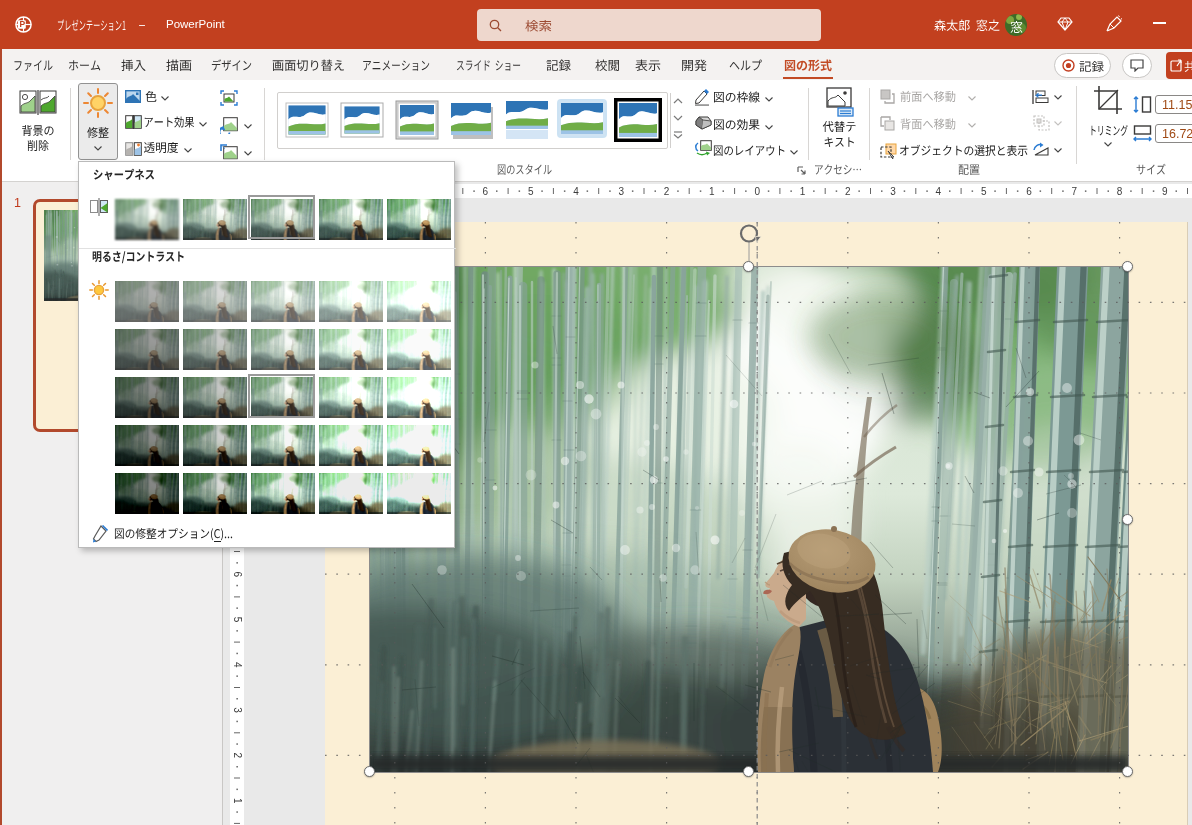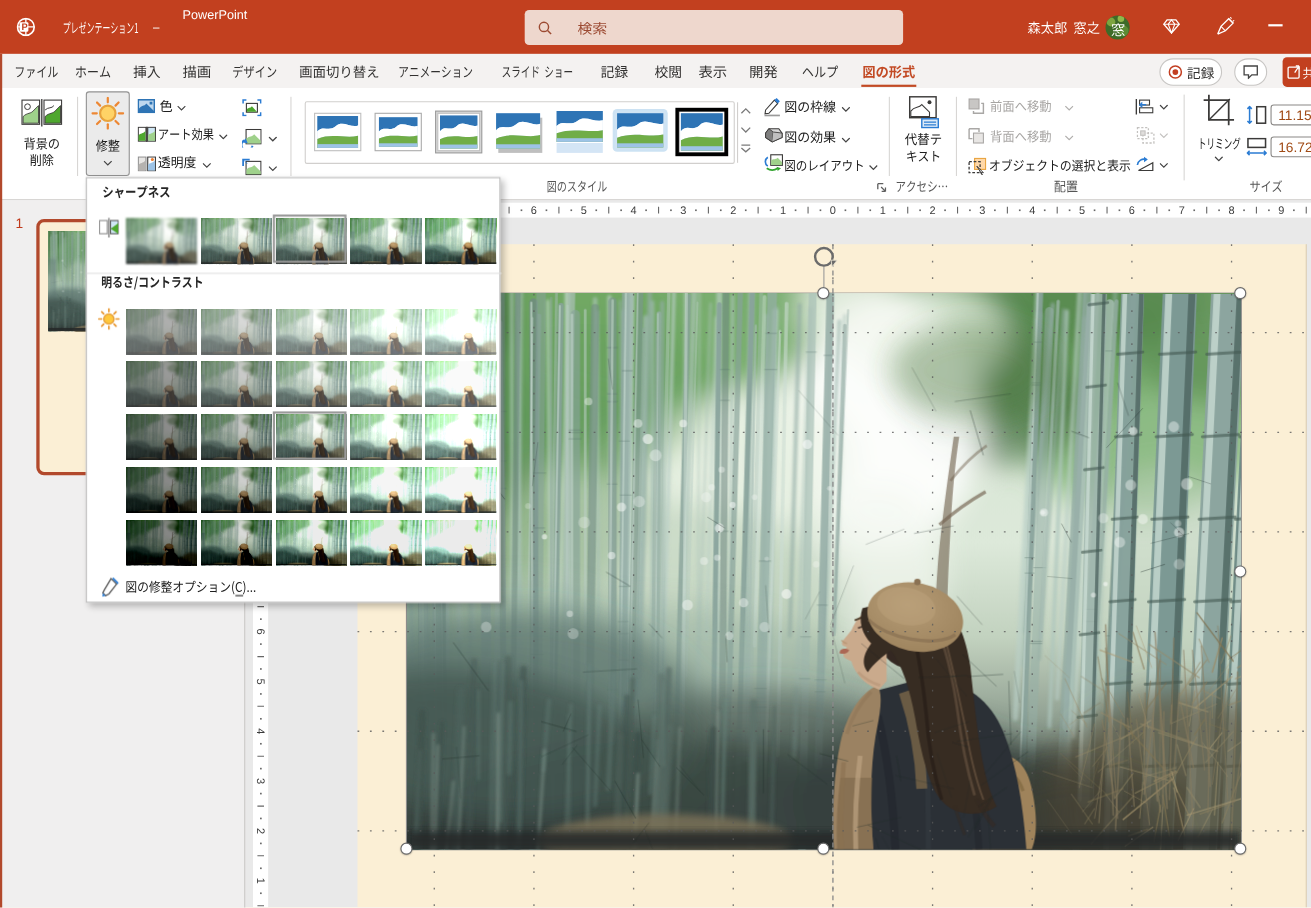--- a/index.html
+++ b/index.html
@@ -682,21 +682,21 @@
 </g>
     </svg>
     <div id="titlebar"></div>
 <svg width="17" height="17" viewBox="0 0 17 17" style="position:absolute;left:15px;top:16px">
 <circle cx="8.5" cy="8.5" r="7.6" fill="none" stroke="#fff" stroke-width="1.5"></circle>
 <line x1="8.5" y1="1" x2="8.5" y2="16" stroke="#fff" stroke-width="1.2"></line>
 <line x1="1" y1="8.5" x2="16" y2="8.5" stroke="#fff" stroke-width="1.2"></line>
 <rect x="2.8" y="4.2" width="8" height="8.6" rx="1" fill="#fff"></rect>
 <text x="4.6" y="11.3" font-size="8.5" font-weight="bold" fill="#c2401f" font-family="Liberation Sans">P</text>
 </svg>
-<div style="position:absolute;left:166px;top:8px;font-size:11.5px;color:#fff;font-family:'Liberation Sans',sans-serif">PowerPoint</div>
+<div style="position:absolute;left:166px;top:18px;font-size:11.5px;color:#fff;font-family:'Liberation Sans',sans-serif">PowerPoint</div>
 <div id="searchbox">
       <svg width="13" height="13" viewBox="0 0 13 13" style="margin:0 9px 0 12px">
         <circle cx="5.5" cy="5.5" r="4.2" fill="none" stroke="#9c4a32" stroke-width="1.3"></circle>
         <line x1="8.8" y1="8.8" x2="12" y2="12" stroke="#9c4a32" stroke-width="1.3"></line>
       </svg>
     </div>
 <div style="position:absolute;left:1005px;top:14px;width:22px;height:22px;border-radius:50%;background:#3e6b28;overflow:hidden">
 <svg width="22" height="22" viewBox="0 0 22 22">
         <circle cx="5" cy="6" r="4" fill="#7da53f"></circle>
         <circle cx="16" cy="14" r="5" fill="#5c8b33"></circle>

